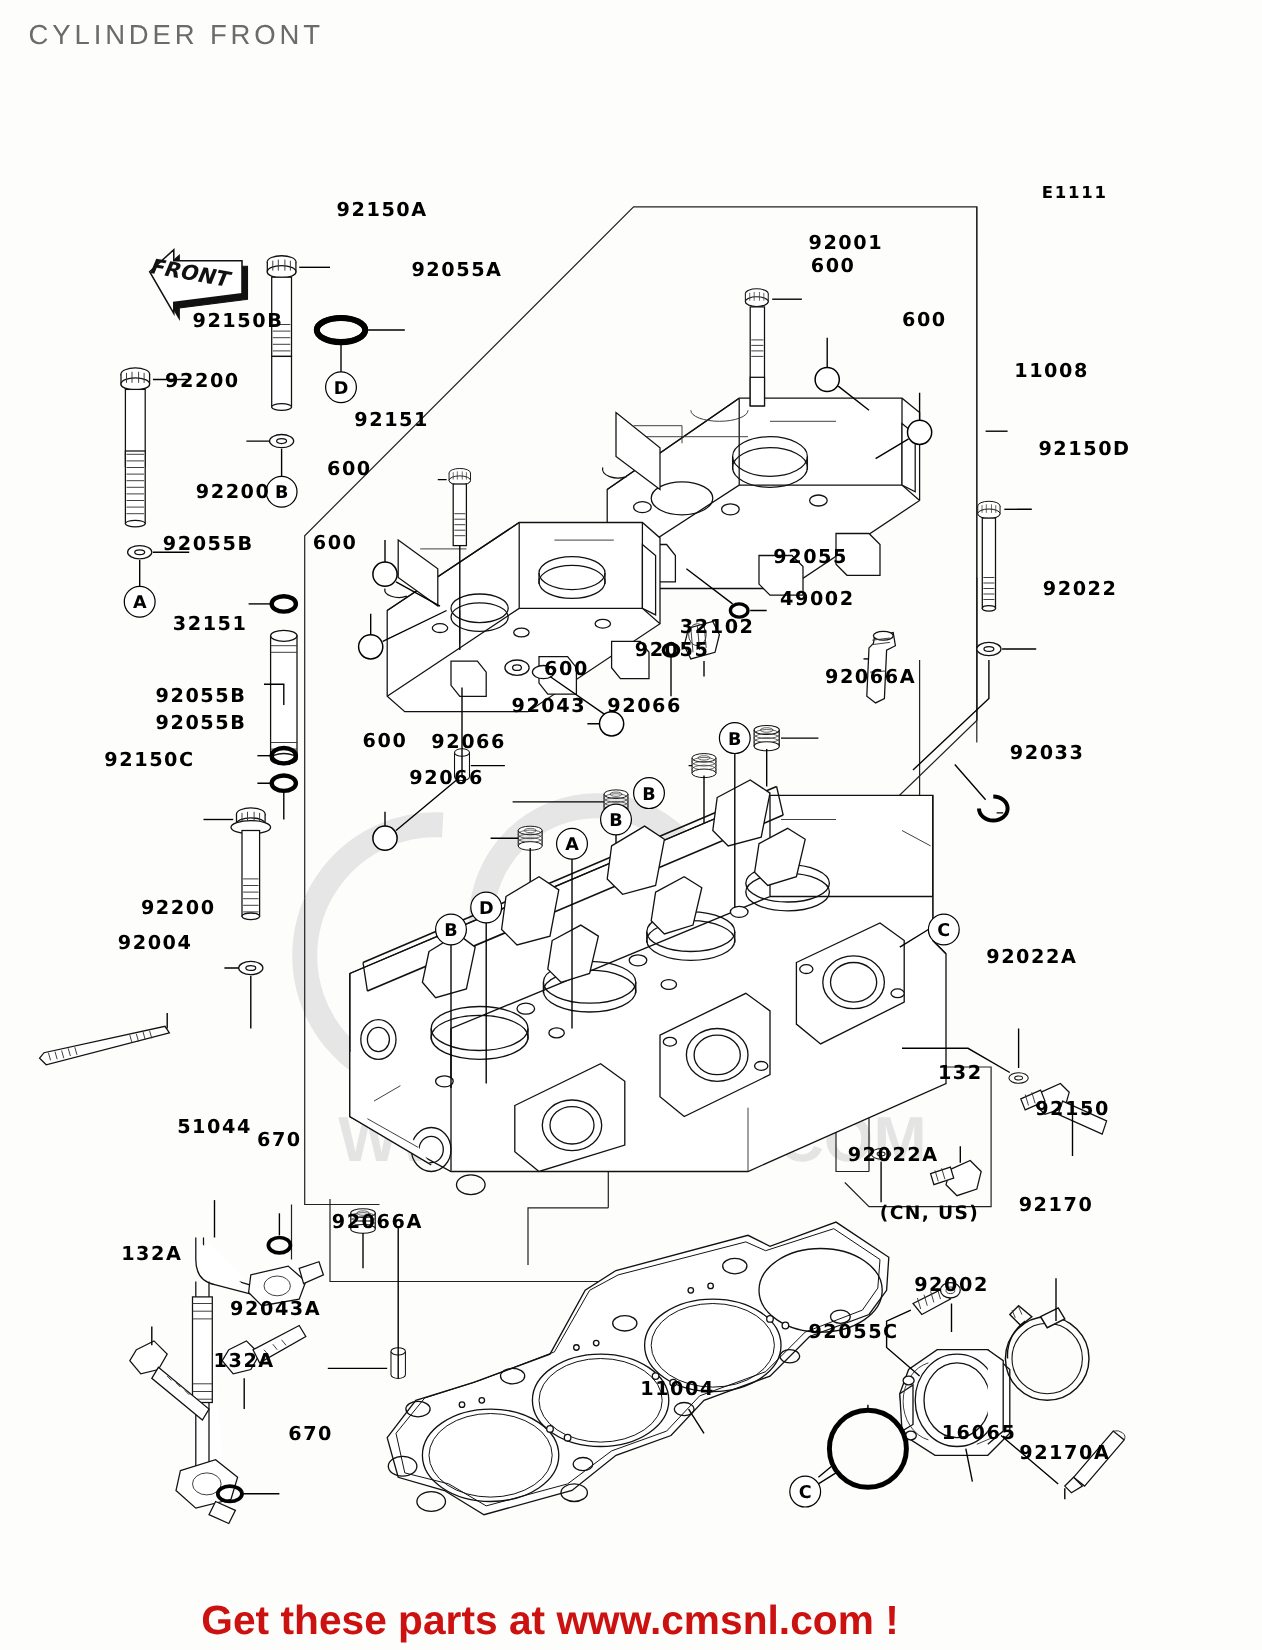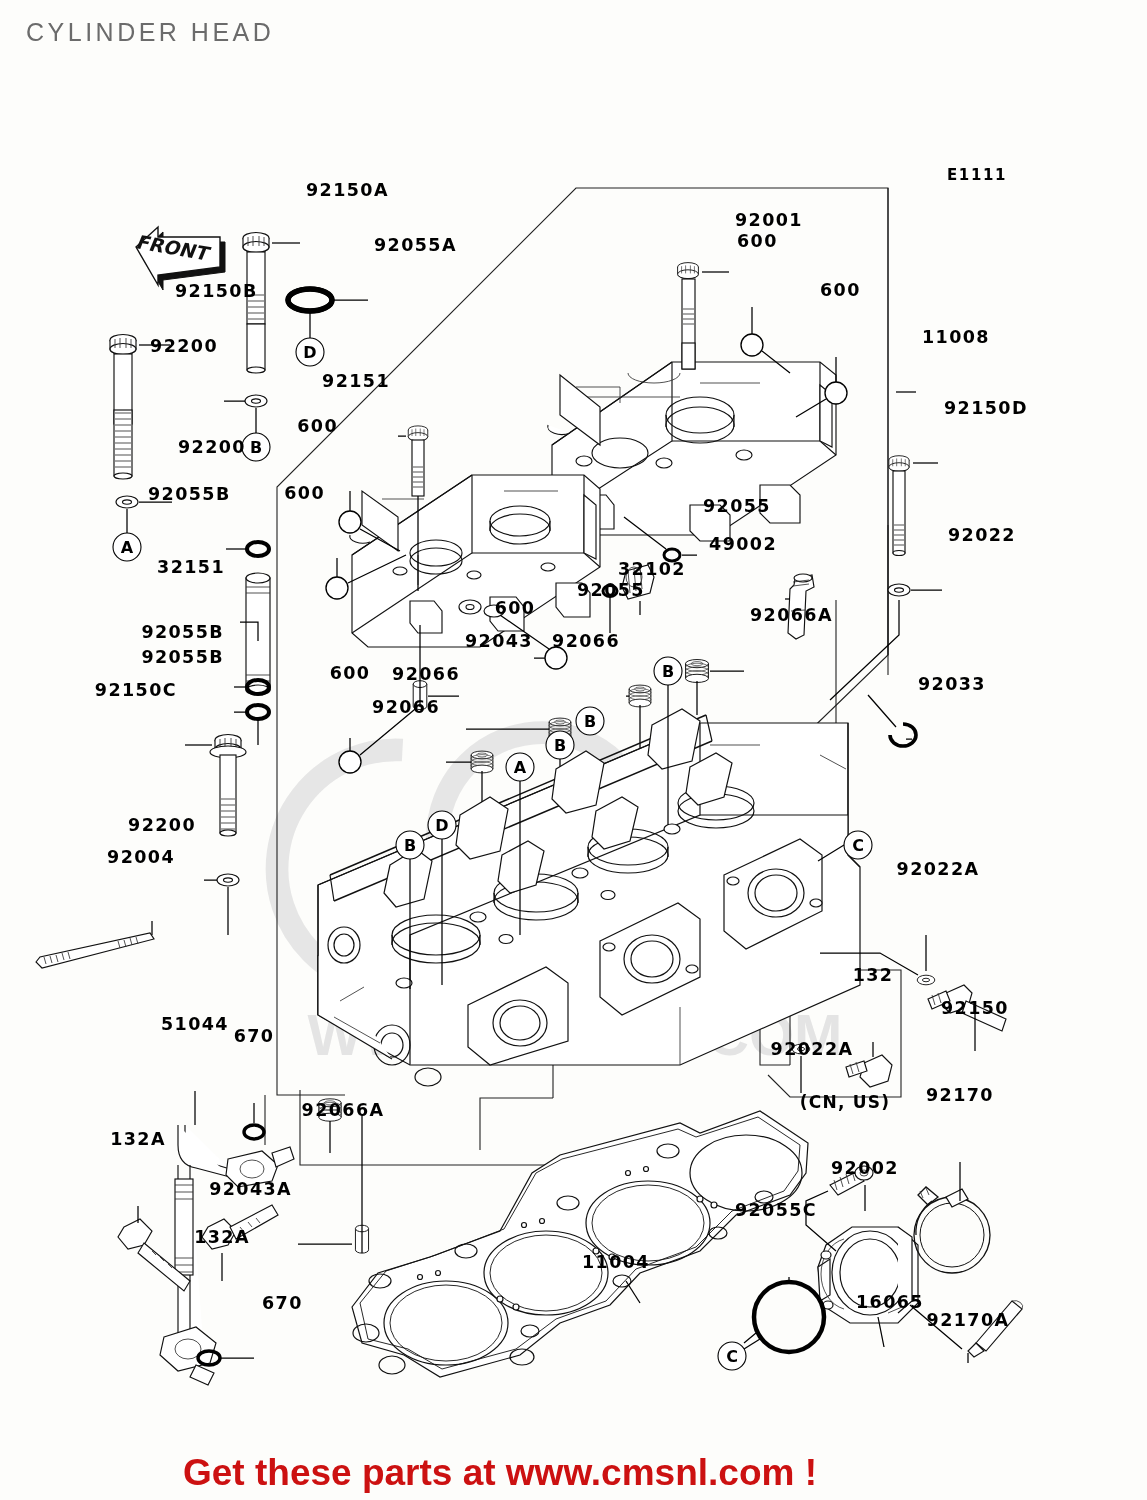--- a/index.html
+++ b/index.html
@@ -27,21 +27,21 @@
   .pt2{stroke:#000;stroke-width:1.1;fill:#fff;}
   .hd{stroke:#111;stroke-width:1.15;fill:#fff;}
   .hd-t{stroke:#333;stroke-width:0.85;fill:none;}
   .wm{fill:#e3e3e3;}
   .wmt{fill:#e0e0e0;font-family:"Liberation Sans",sans-serif;font-weight:bold;}
   .ring{stroke:#000;fill:none;}
 </style>
 </head>
 <body>
 
-<div id="page-title">CYLINDER HEAD</div>
+<div id="page-title">CYLINDER FRONT</div>
 
 <div id="diagram-area">
 <svg width="1147" height="1360" viewBox="0 0 1147 1360" xmlns="http://www.w3.org/2000/svg">
 
   <defs>
     <g id="hexbolt-head">
       <ellipse cx="0" cy="0" rx="13" ry="5.5" class="hd"></ellipse>
       <path d="M-13,0 L-13,9 A13,5.5 0 0 0 13,9 L13,0" class="hd"></path>
       <ellipse cx="0" cy="9" rx="13" ry="5.5" class="hd"></ellipse>
       <path d="M-8,-1 L-8,8 M-3,-2 L-3,8 M3,-2 L3,8 M8,-1 L8,8" class="hd-t"></path>

